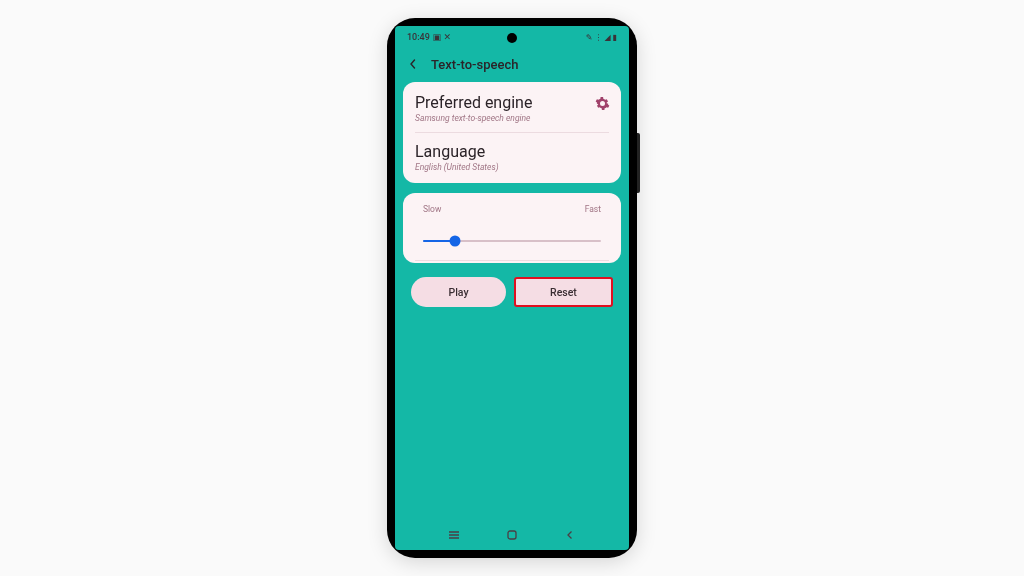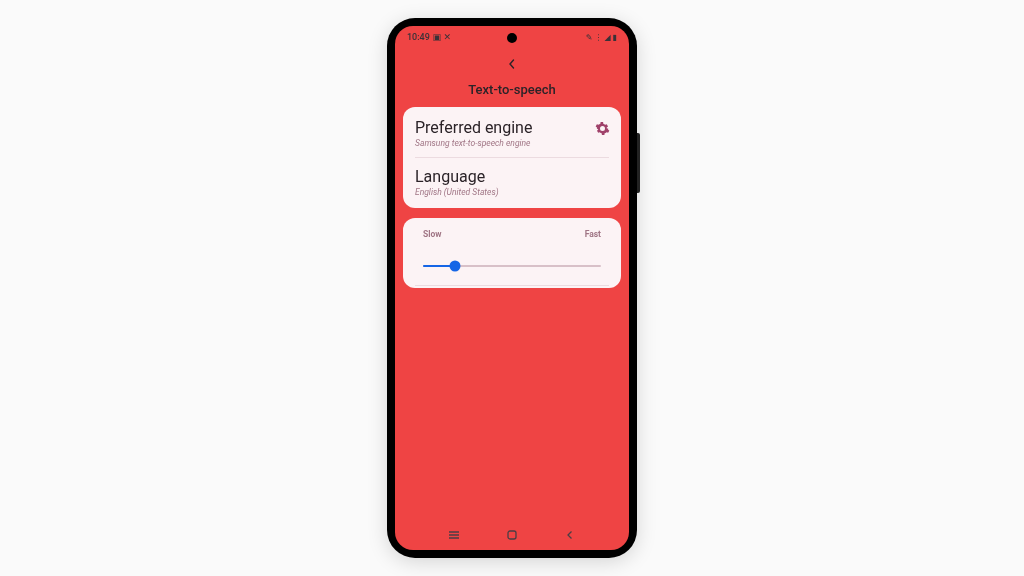--- a/index.html
+++ b/index.html
@@ -26,22 +26,22 @@
     right: -3px;
     top: 115px;
     width: 3px;
     height: 60px;
     background: #222;
     border-radius: 0 2px 2px 0;
   }
   .screen {
     width: 100%;
     height: 100%;
-    background: #ef4444;
-    border-radius: 18px;
+    background: #14b8a6;
+    border-radius: 4px;
     overflow: hidden;
     position: relative;
     display: flex;
     flex-direction: column;
   }
   .camera {
     position: absolute;
     top: 7px;
     left: 50%;
     transform: translateX(-50%);
@@ -61,21 +61,20 @@
     color: #3a3238;
     font-weight: 500;
   }
   .status-left { display: flex; gap: 3px; align-items: center; }
   .status-right { display: flex; gap: 3px; align-items: center; font-size: 8px; }
   .header {
     display: flex;
     align-items: center;
     padding: 8px 10px 10px 10px;
     gap: 10px;
-    flex-direction: column;
   }
   .back-btn {
     width: 16px;
     height: 16px;
     display: flex;
     align-items: center;
     justify-content: center;
   }
   .title {
     font-size: 13px;
@@ -130,21 +129,20 @@
     color: #2b2328;
     margin-bottom: 4px;
   }
   .slider-endpoints {
     display: flex;
     justify-content: space-between;
     font-size: 8.5px;
     color: #a07585;
     padding: 0 8px;
     margin-bottom: 20px;
-    font-weight: bold;
   }
   .slider-track {
     position: relative;
     height: 14px;
     margin: 0 8px;
   }
   .track-line {
     position: absolute;
     top: 50%;
     left: 0;
@@ -275,20 +273,24 @@
           </div>
           <div class="slider-track">
             <div class="track-line"></div>
             <div class="track-fill" style="width: 18%;"></div>
             <div class="thumb" style="left: 18%;"></div>
           </div>
         </div>
         <div class="divider"></div>
       </div>
 
+      <div class="btn-row">
+        <div class="pill-btn">Play</div>
+        <div class="pill-btn highlight">Reset</div>
+      </div>
 
     </div>
 
     <div class="nav-bar">
       <div class="nav-btn">
         <svg width="14" height="10" viewBox="0 0 14 10">
           <line x1="2" y1="2" x2="12" y2="2" stroke="#4a3e44" stroke-width="1.3"></line>
           <line x1="2" y1="5" x2="12" y2="5" stroke="#4a3e44" stroke-width="1.3"></line>
           <line x1="2" y1="8" x2="12" y2="8" stroke="#4a3e44" stroke-width="1.3"></line>
         </svg>

